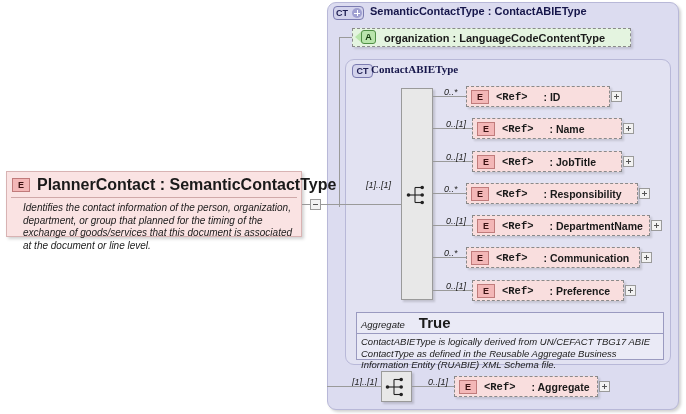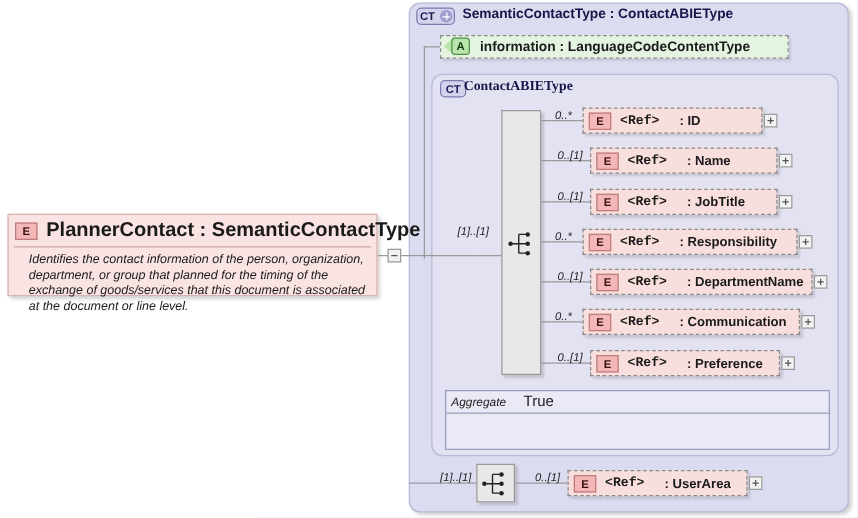--- a/index.html
+++ b/index.html
@@ -286,22 +286,22 @@
     display: flex;
     align-items: baseline;
     padding: 1px 4px 2px 4px;
   }
   .abstract-key {
     font-size: 9.5px;
     font-style: italic;
     color: #1a1a1a;
   }
   .abstract-val {
-    font-size: 12px;
-    font-weight: normal;
+    font-size: 15px;
+    font-weight: bold;
     color: #1a1a1a;
     margin-left: 14px;
     text-align: right;
   }
   .abstract-sep {
     height: 1px;
     background: #9a9ac0;
   }
   .abstract-doc {
     font-size: 9.5px;
@@ -325,21 +325,21 @@
   <div class="type-title abs" style="left:370px; top:5px;">SemanticContactType : ContactABIEType</div>
 
   <div class="line-v" style="left:339px; top:37px; height:170px;"></div>
   <div class="line-h" style="left:339px; top:37px; width:14px;"></div>
 
   <div class="attrbox abs" style="left:352px; top:28px; width:279px; height:19px;">
     <span class="attr-pent">
       <span class="attr-arrow"></span>
       <span class="badge-a">A</span>
     </span>
-    <span class="attr-label">information : LanguageCodeContentType</span>
+    <span class="attr-label">organization : LanguageCodeContentType</span>
   </div>
 
   <div class="type-inner abs" style="left:345px; top:59px; width:326px; height:306px;"></div>
 
   <div class="badge-ct narrow abs" style="left:352px; top:64px;">
     <span>CT</span>
   </div>
   <div class="type-title abs" style="left:371px; top:63px;font-family:Liberation Serif, serif;">ContactABIEType</div>
 
   <div class="elembox-left abs" style="left:6px; top:171px; width:296px; height:66px;">
@@ -436,20 +436,21 @@
     <span class="refname">: Preference</span>
   </div>
   <div class="pmbox plus abs" style="left:625px; top:285px;"></div>
 
   <div class="abstract-panel abs" style="left:356px; top:312px; width:308px; height:48px;">
     <div class="abstract-row">
       <span class="abstract-key">Aggregate</span>
       <span class="abstract-val">True</span>
     </div>
     <div class="abstract-sep"></div>
+    <div class="abstract-doc">ContactABIEType is logically derived from UN/CEFACT TBG17 ABIE ContactType as defined in the Reusable Aggregate Business Information Entity (RUABIE) XML Schema file.</div>
   </div>
 
   <div class="card abs" style="left:352px; top:377px;">[1]..[1]</div>
 
   <div class="line-h" style="left:327px; top:386px; width:54px;"></div>
 
   <div class="seq-small abs" style="left:381px; top:371px; width:31px; height:31px;">
     <svg class="seq-icon" style="left:3px; top:3px;" width="24" height="24" viewBox="0 0 24 24">
       <circle cx="2.5" cy="12" r="1.8" fill="#222"></circle>
       <line x1="4" y1="12" x2="9" y2="12" stroke="#222" stroke-width="1.1"></line>
@@ -463,17 +464,17 @@
     </svg>
   </div>
 
   <div class="line-h" style="left:412px; top:386px; width:42px;"></div>
 
   <div class="card abs" style="left:428px; top:377px;">0..[1]</div>
 
   <div class="refbox abs" style="left:454px; top:376px; width:144px; height:21px;">
     <span class="badge-e">E</span>
     <span class="reftext">&lt;Ref&gt;</span>
-    <span class="refname">: UserArea</span>
+    <span class="refname">: Aggregate</span>
   </div>
   <div class="pmbox plus abs" style="left:599px; top:381px;"></div>
 
 </div>
 
 </body></html>

